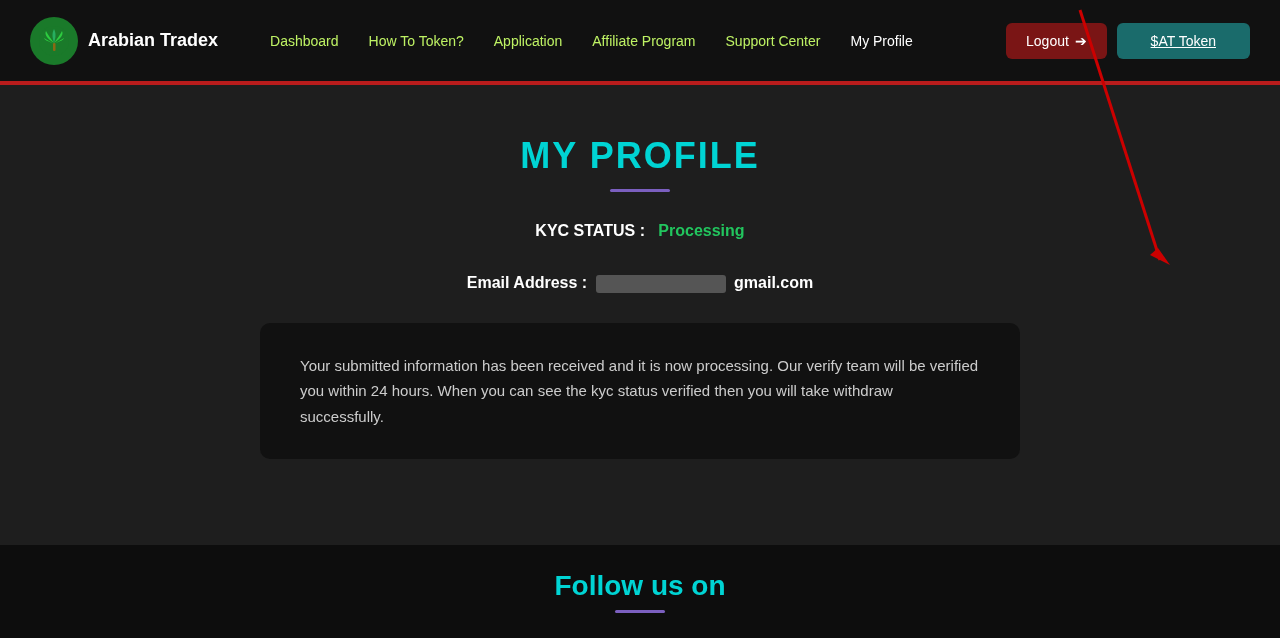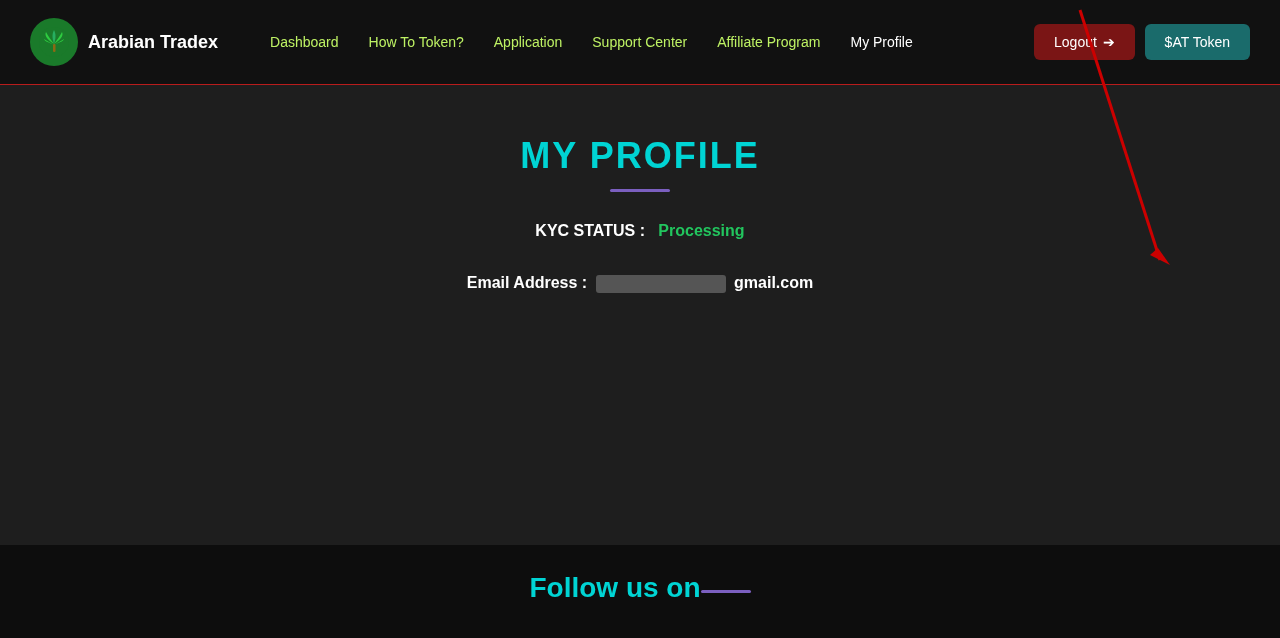--- a/index.html
+++ b/index.html
@@ -12,21 +12,21 @@
       overflow-x: hidden;
     }
 
     
     .navbar {
       background-color: #111;
       display: flex;
       align-items: center;
       padding: 0 30px;
       height: 85px;
-      border-bottom: 1px solid #b91c1c;
+      border-bottom: 4px solid #b91c1c;
       position: relative;
     }
     .logo-area {
       display: flex;
       align-items: center;
       gap: 10px;
       margin-right: 40px;
       text-decoration: none;
     }
     .logo-circle {
@@ -81,25 +81,26 @@
       font-weight: 500;
       cursor: pointer;
       display: flex;
       align-items: center;
       gap: 6px;
     }
     .btn-sat {
       background-color: #1a6b6b;
       color: #fff;
       border: none;
-      padding: 10px 20px;
+      padding: 10px 34px;
       border-radius: 6px;
       font-size: 14px;
       font-weight: 500;
       cursor: pointer;
+      text-decoration: underline;
     }
 
     
     .arrow-annotation {
       position: absolute;
       top: 0;
       right: 140px;
       width: 160px;
       height: 280px;
       pointer-events: none;
@@ -170,21 +171,21 @@
       color: #ccc;
       font-size: 15px;
       line-height: 1.7;
     }
 
     
     .footer {
       background-color: #0d0d0d;
       min-height: 93px;
       display: flex;
-      flex-direction: row;
+      flex-direction: column;
       align-items: center;
       justify-content: center;
       padding: 20px;
     }
     .footer-title {
       font-size: 28px;
       font-weight: 600;
       color: #00d4d4;
       margin-bottom: 8px;
     }
@@ -218,22 +219,22 @@
         <path d="M16 19 C21 16 25 16 26 13 C23 15 19 17 16 19Z" fill="#2ecc40"></path>
       </svg>
     </div>
     <span class="logo-text">Arabian Tradex</span>
   </a>
 
   <div class="nav-links">
     <a class="nav-link" href="#">Dashboard</a>
     <a class="nav-link" href="#">How To Token?</a>
     <a class="nav-link" href="#">Application</a>
+    <a class="nav-link" href="#">Affiliate Program</a>
     <a class="nav-link" href="#">Support Center</a>
-    <a class="nav-link" href="#">Affiliate Program</a>
     <a class="nav-link active" href="#">My Profile</a>
   </div>
 
   <div class="nav-actions">
     <button class="btn-logout">
       <span>Logout</span>
       <span>➔</span>
     </button>
     <button class="btn-sat">$AT Token</button>
   </div>
@@ -254,18 +255,21 @@
       <span>&nbsp;</span>
       <span class="kyc-status-value">Processing</span>
     </div>
     <div class="email-line">
       <span>Email Address :</span>
       <span class="email-redacted"></span>
       <span class="email-domain">gmail.com</span>
     </div>
   </div>
 
+  <div class="info-box">
+    <p>Your submitted information has been received and it is now processing. Our verify team will be verified you within 24 hours. When you can see the kyc status verified then you will take withdraw successfully.</p>
+  </div>
 </main>
 
 <footer class="footer">
   <div class="footer-title">Follow us on</div>
   <div class="footer-underline"></div>
 </footer>
 
 </body></html>

